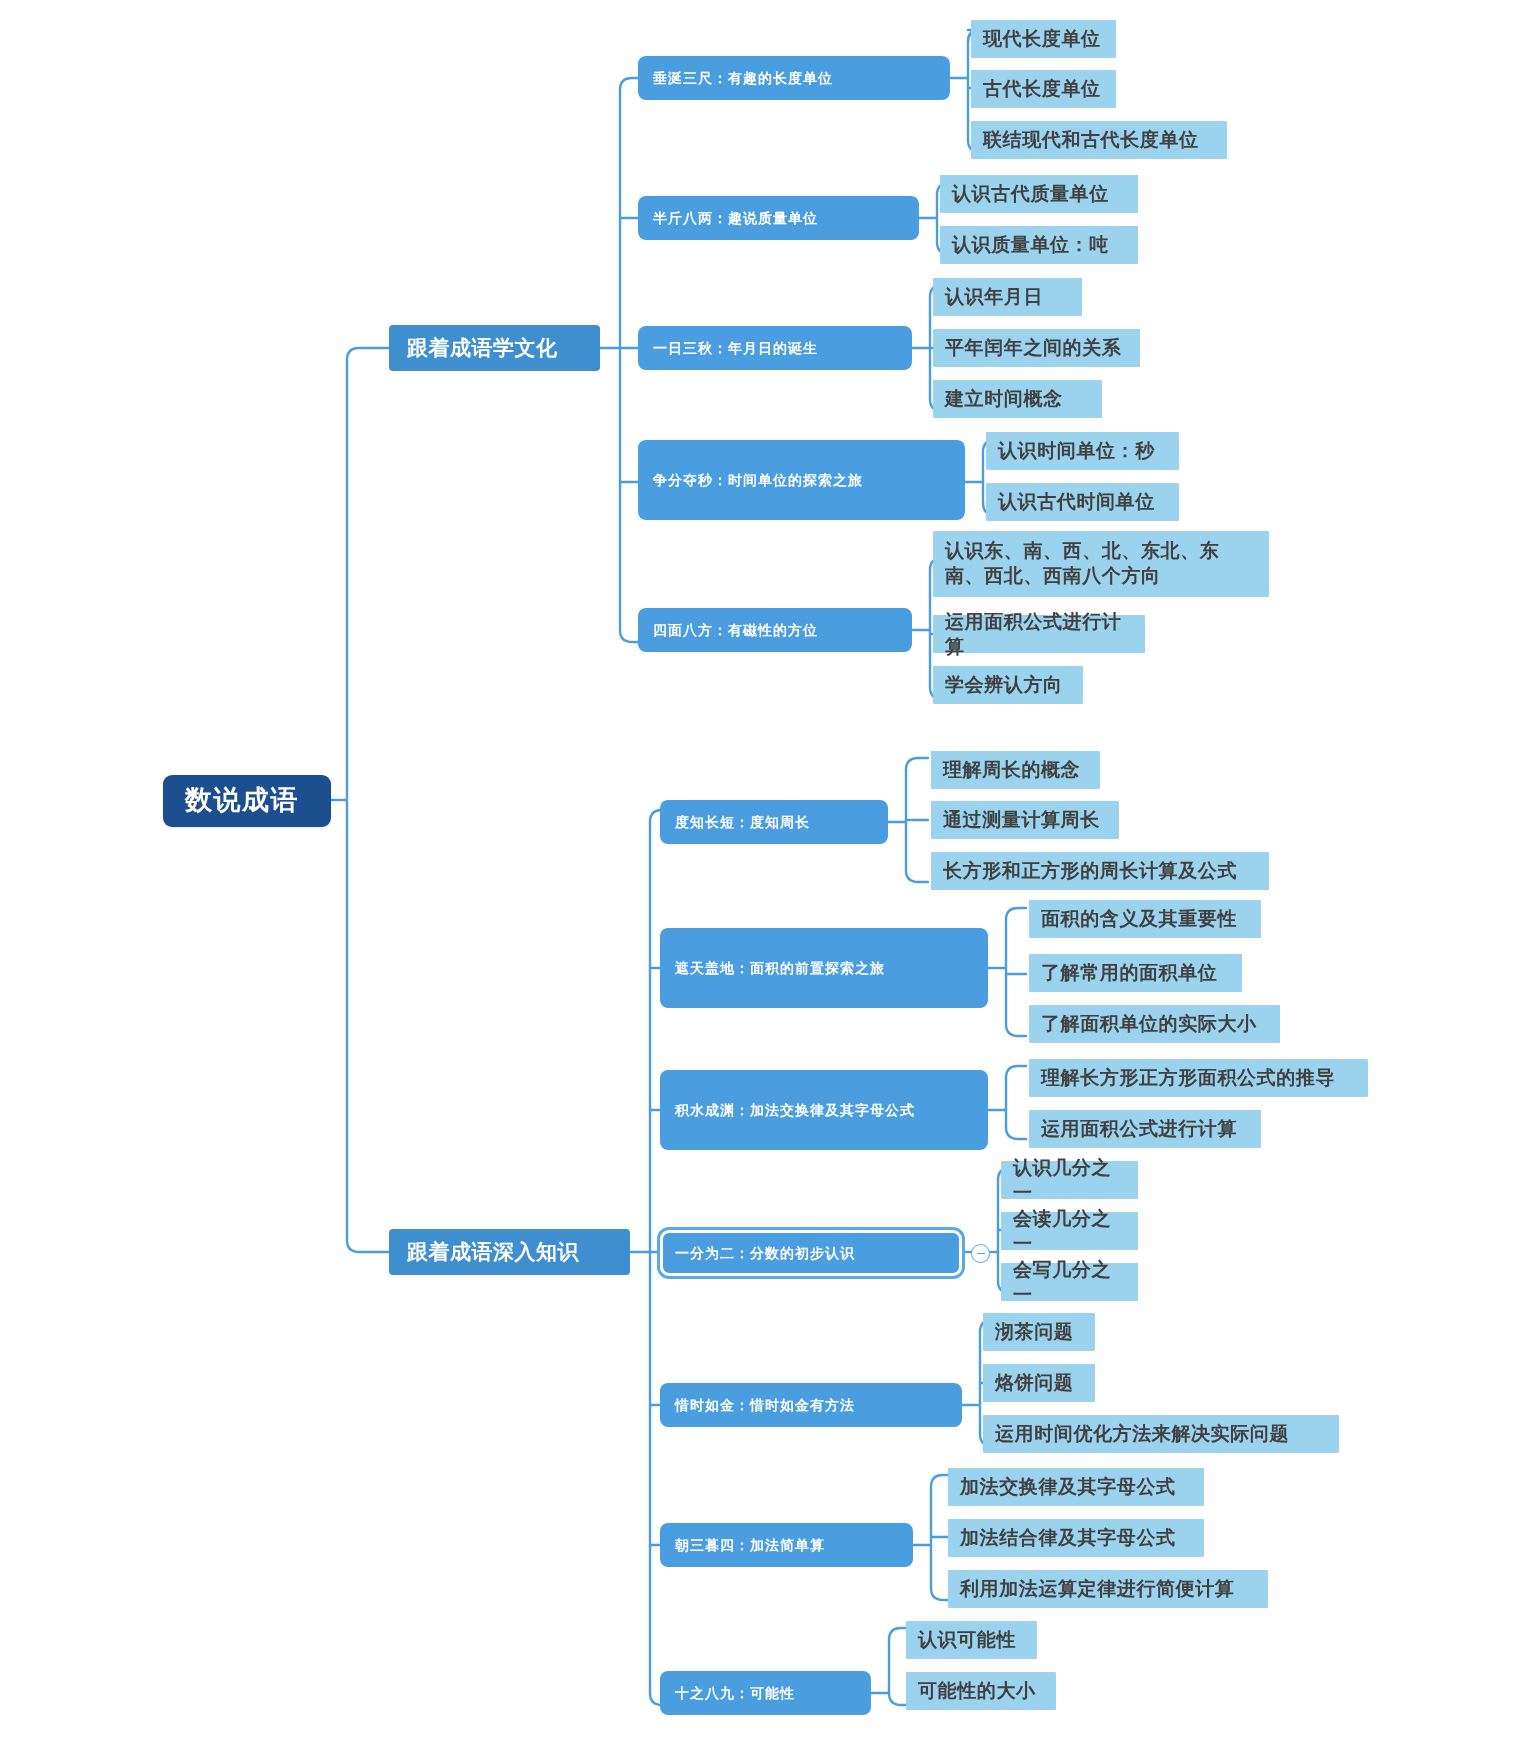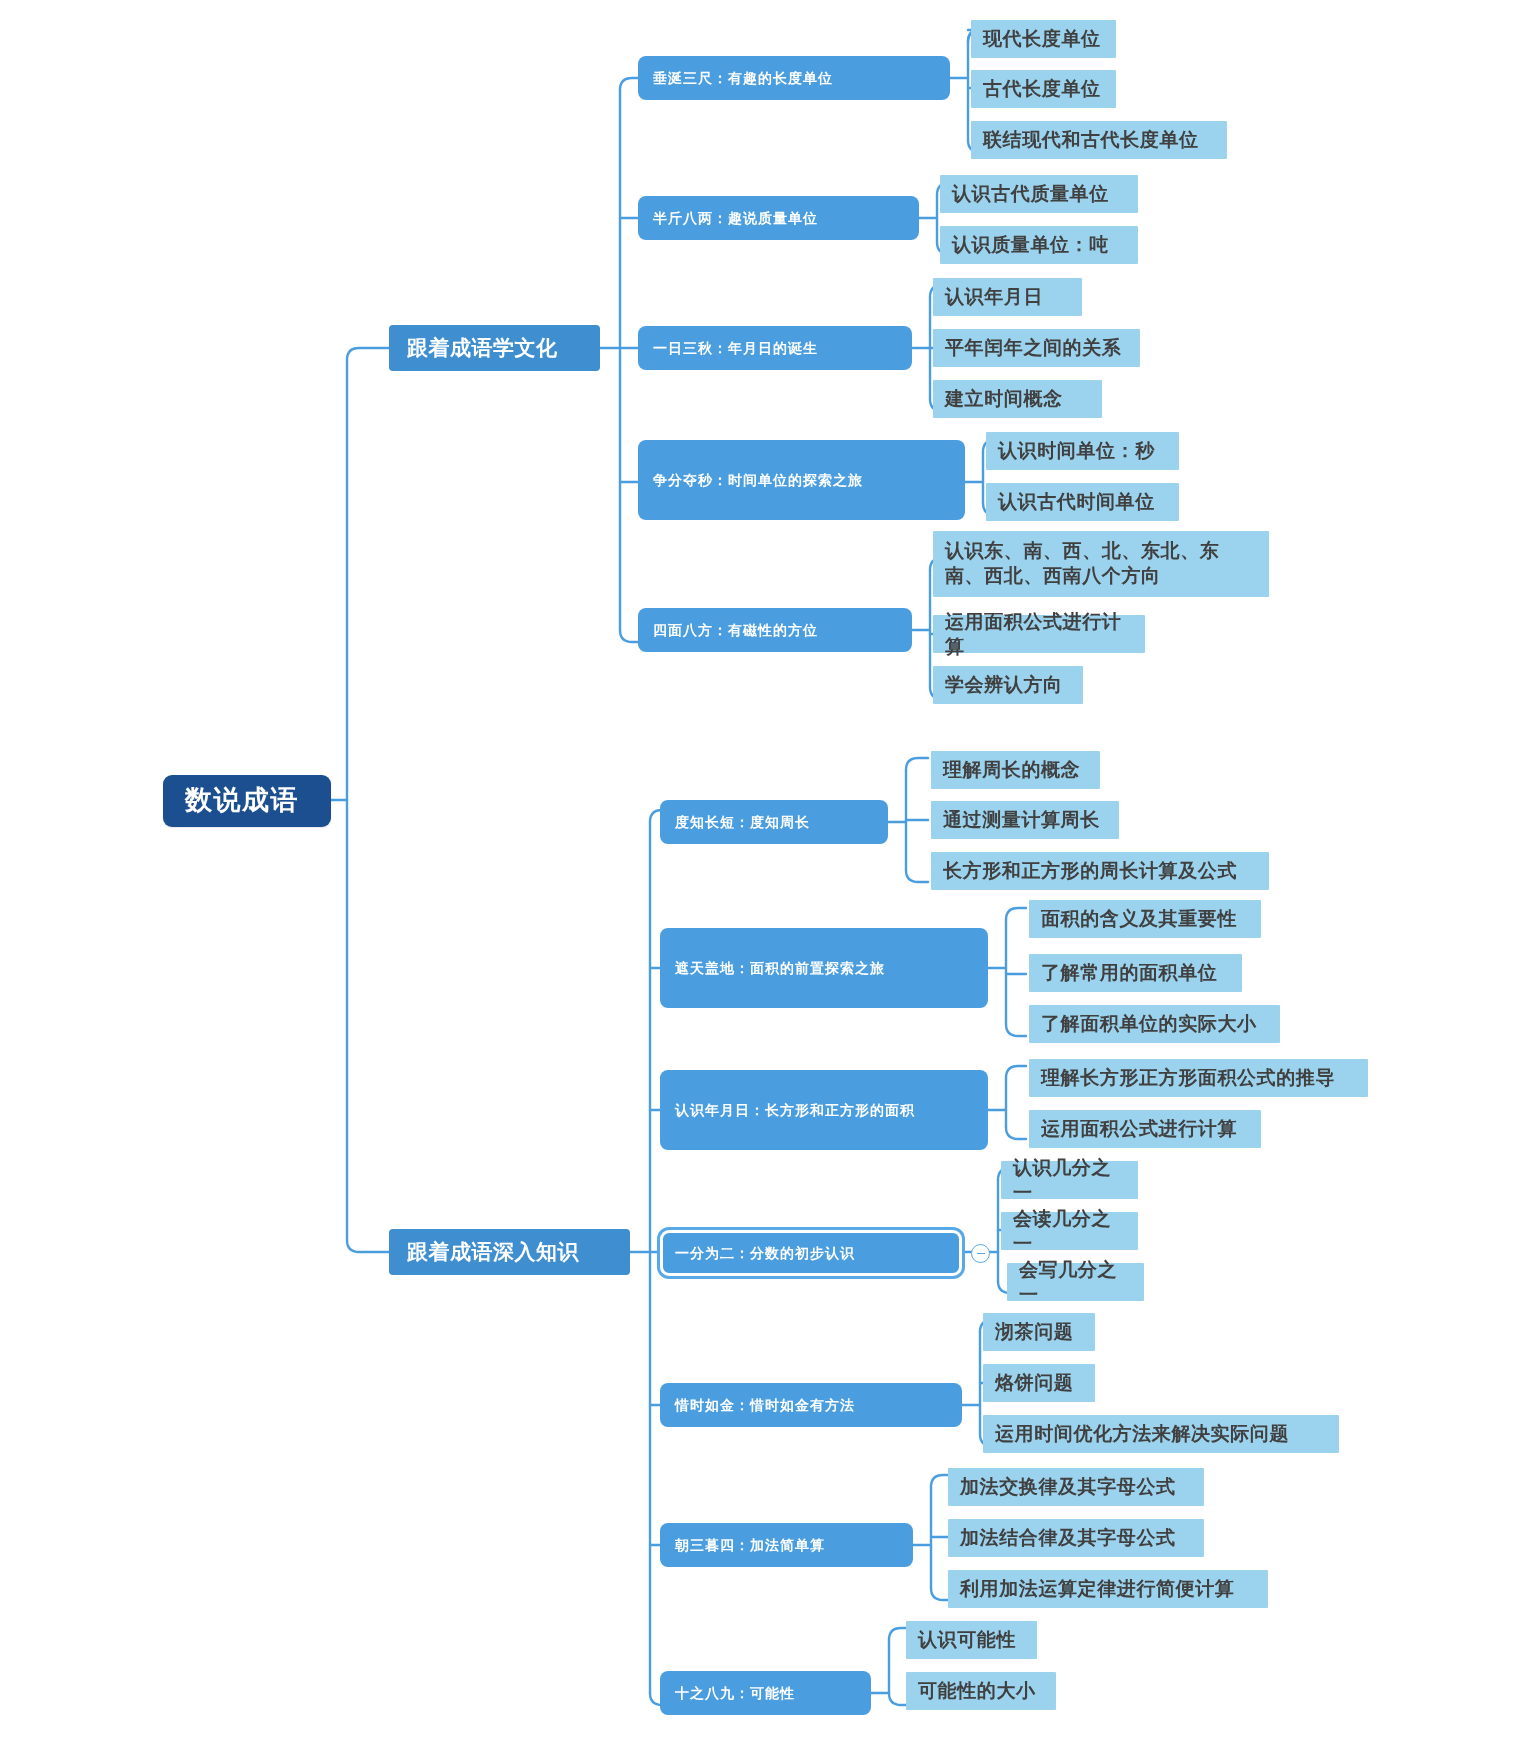--- a/index.html
+++ b/index.html
@@ -268,21 +268,21 @@
     <span>学会辨认方向</span>
   </div>
 
   <div class="node n-l3" style="left:660px; top:800px; width:228px; height:44px;">
     <span>度知长短：度知周长</span>
   </div>
   <div class="node n-l3" style="left:660px; top:928px; width:328px; height:80px;">
     <span>遮天盖地：面积的前置探索之旅</span>
   </div>
   <div class="node n-l3" style="left:660px; top:1070px; width:328px; height:80px;">
-    <span>认识年月日：长方形和正方形的面积</span>
+    <span>积水成渊：加法交换律及其字母公式</span>
   </div>
   <div class="node n-l3 selected" style="left:660px; top:1230px; width:302px; height:46px;">
     <span>一分为二：分数的初步认识</span>
   </div>
   <div class="toggle" style="left:971px; top:1244px;"></div>
   <div class="node n-l3" style="left:660px; top:1383px; width:302px; height:44px;">
     <span>惜时如金：惜时如金有方法</span>
   </div>
   <div class="node n-l3" style="left:660px; top:1523px; width:253px; height:44px;">
     <span>朝三暮四：加法简单算</span>
@@ -317,21 +317,21 @@
   <div class="node n-l4" style="left:1029px; top:1110px; width:232px; height:38px;">
     <span>运用面积公式进行计算</span>
   </div>
 
   <div class="node n-l4" style="left:1001px; top:1161px; width:137px; height:38px;">
     <span>认识几分之一</span>
   </div>
   <div class="node n-l4" style="left:1001px; top:1212px; width:137px; height:38px;">
     <span>会读几分之一</span>
   </div>
-  <div class="node n-l4" style="left:1001px; top:1263px; width:137px; height:38px;margin-left:6px;">
+  <div class="node n-l4" style="left:1001px; top:1263px; width:137px; height:38px;">
     <span>会写几分之一</span>
   </div>
 
   <div class="node n-l4" style="left:983px; top:1313px; width:112px; height:38px;">
     <span>沏茶问题</span>
   </div>
   <div class="node n-l4" style="left:983px; top:1364px; width:112px; height:38px;">
     <span>烙饼问题</span>
   </div>
   <div class="node n-l4" style="left:983px; top:1415px; width:356px; height:38px;">

